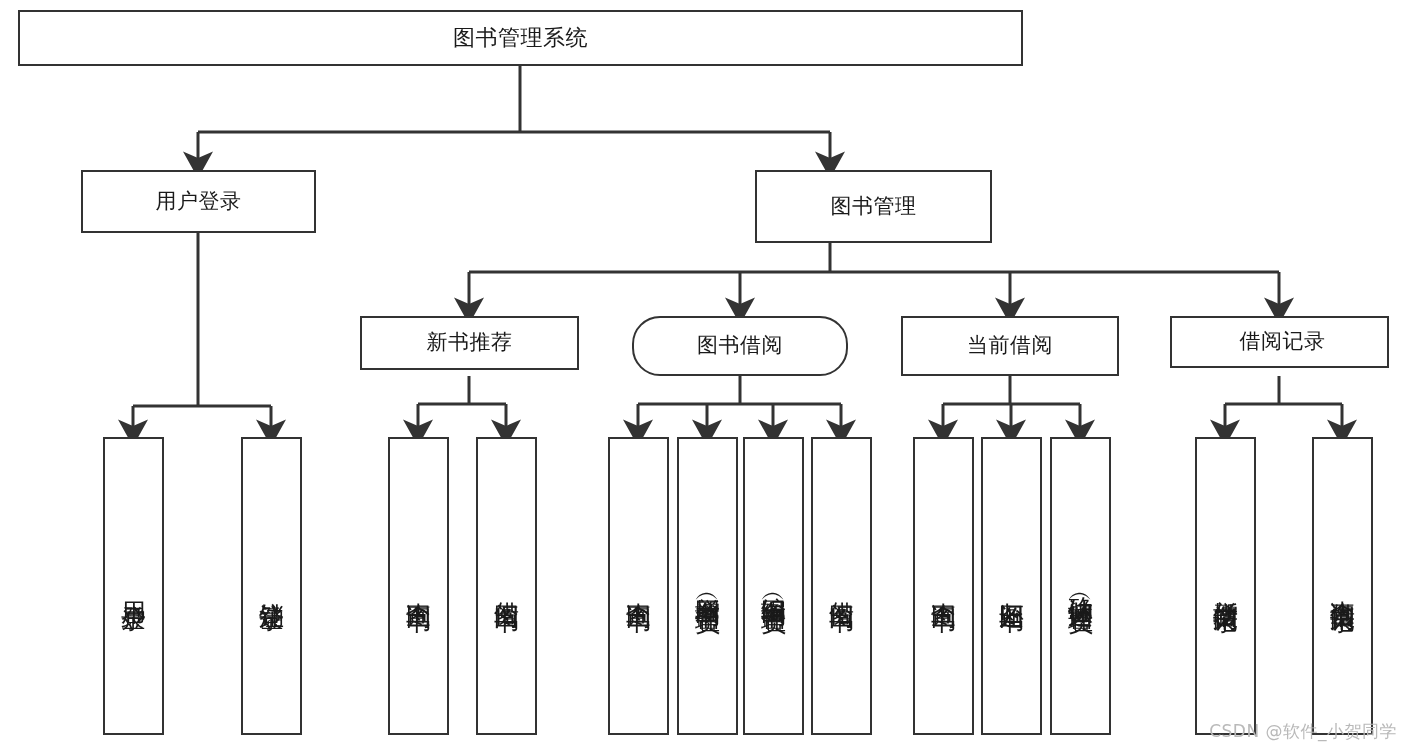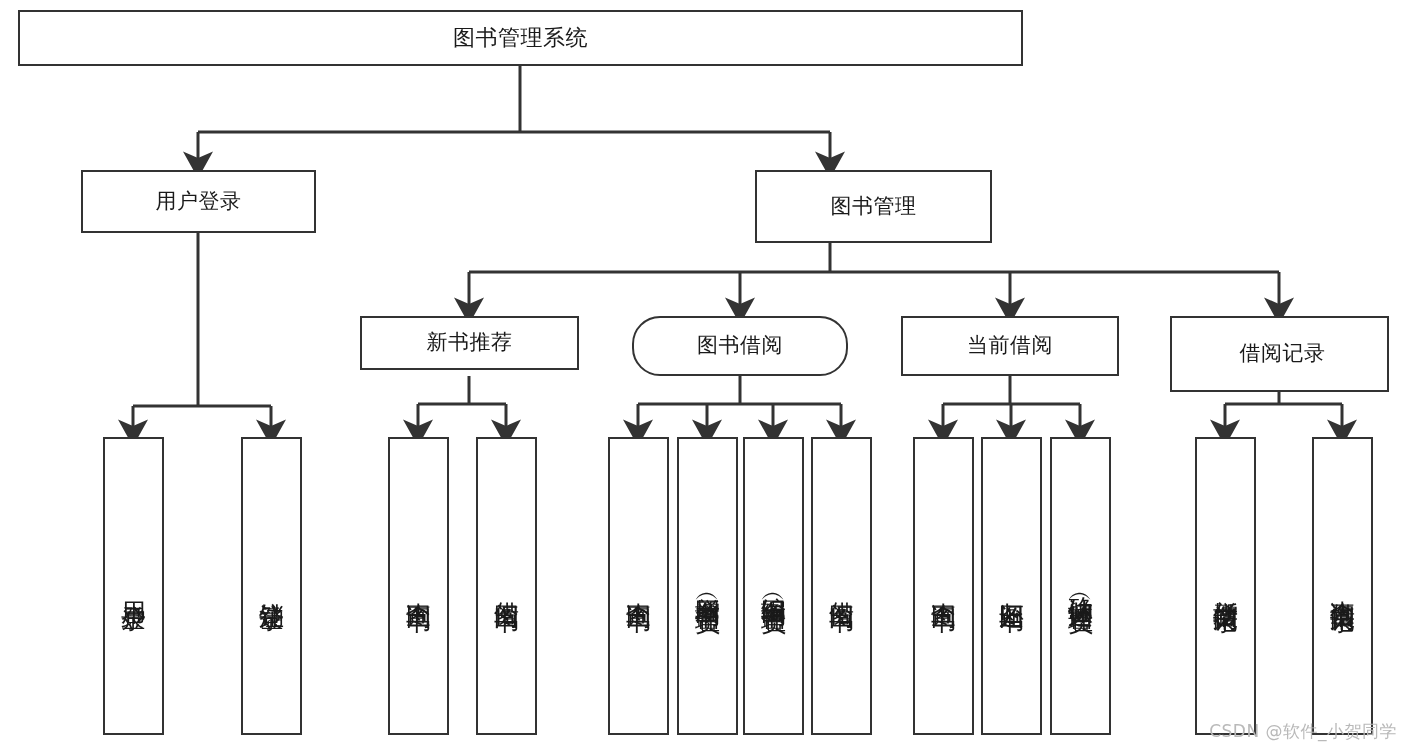--- a/index.html
+++ b/index.html
@@ -146,21 +146,21 @@
 
   <div class="node h" style="left:360px; top:316px; width:219px; height:54px;">
     <span class="lbl">新书推荐</span>
   </div>
   <div class="node h" style="left:632px; top:316px; width:216px; height:60px;border-radius:28px;">
     <span class="lbl">图书借阅</span>
   </div>
   <div class="node h" style="left:901px; top:316px; width:218px; height:60px;text-align:right;">
     <span class="lbl">当前借阅</span>
   </div>
-  <div class="node h" style="left:1170px; top:316px; width:219px; height:76px;padding-left:6px;">
+  <div class="node h" style="left:1170px; top:316px; width:219px; height:52px;padding-left:6px;">
     <span class="lbl">借阅记录</span>
   </div>
 
   <div class="node v" style="left:103px; top:437px; width:61px; height:298px;">
     <span class="lbl">用户登录</span>
   </div>
   <div class="node v" style="left:241px; top:437px; width:61px; height:298px;">
     <span class="lbl">注销登录</span>
   </div>
 

